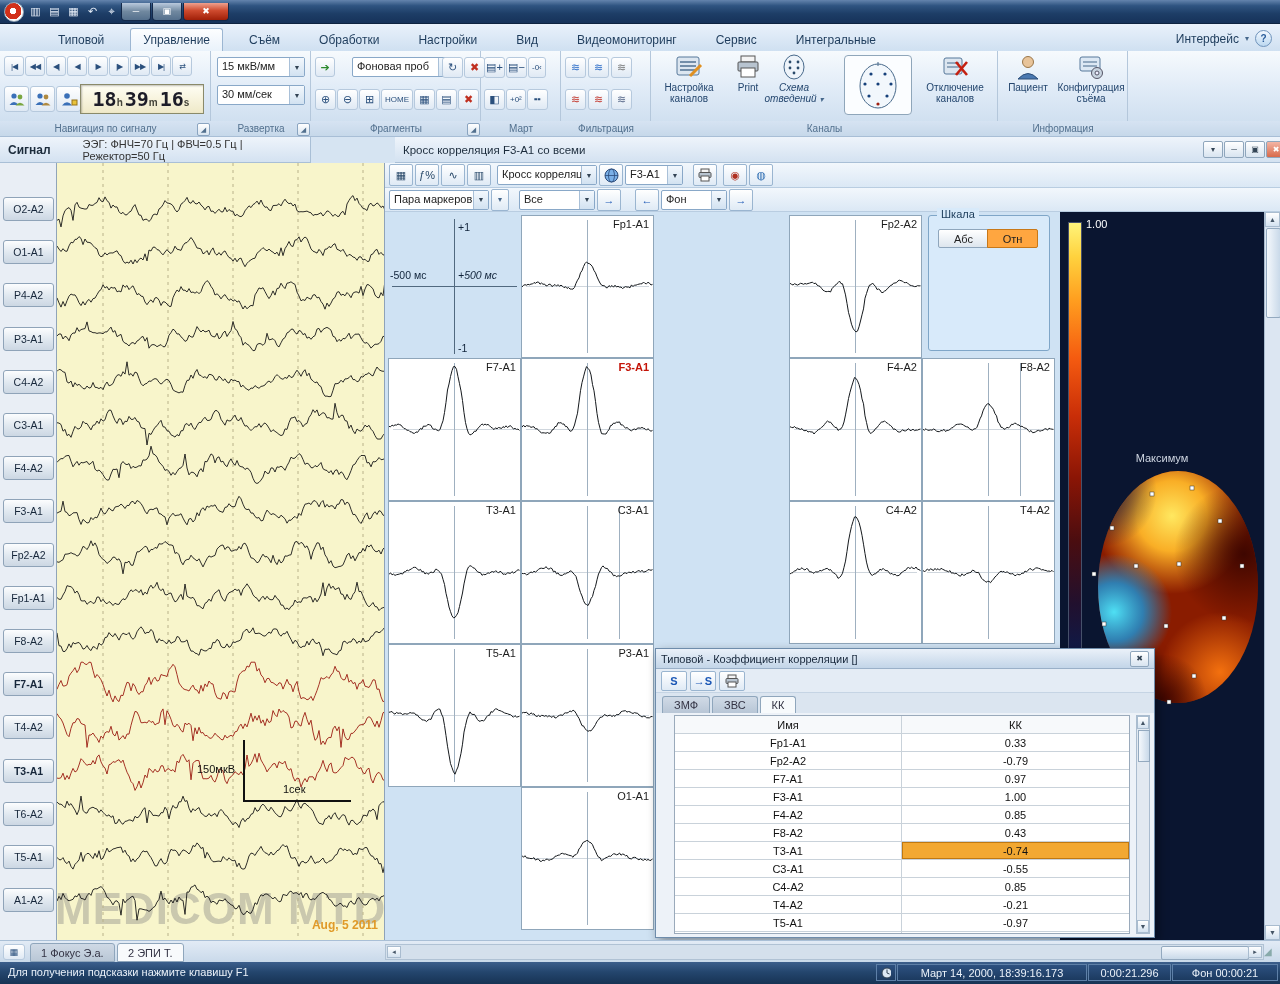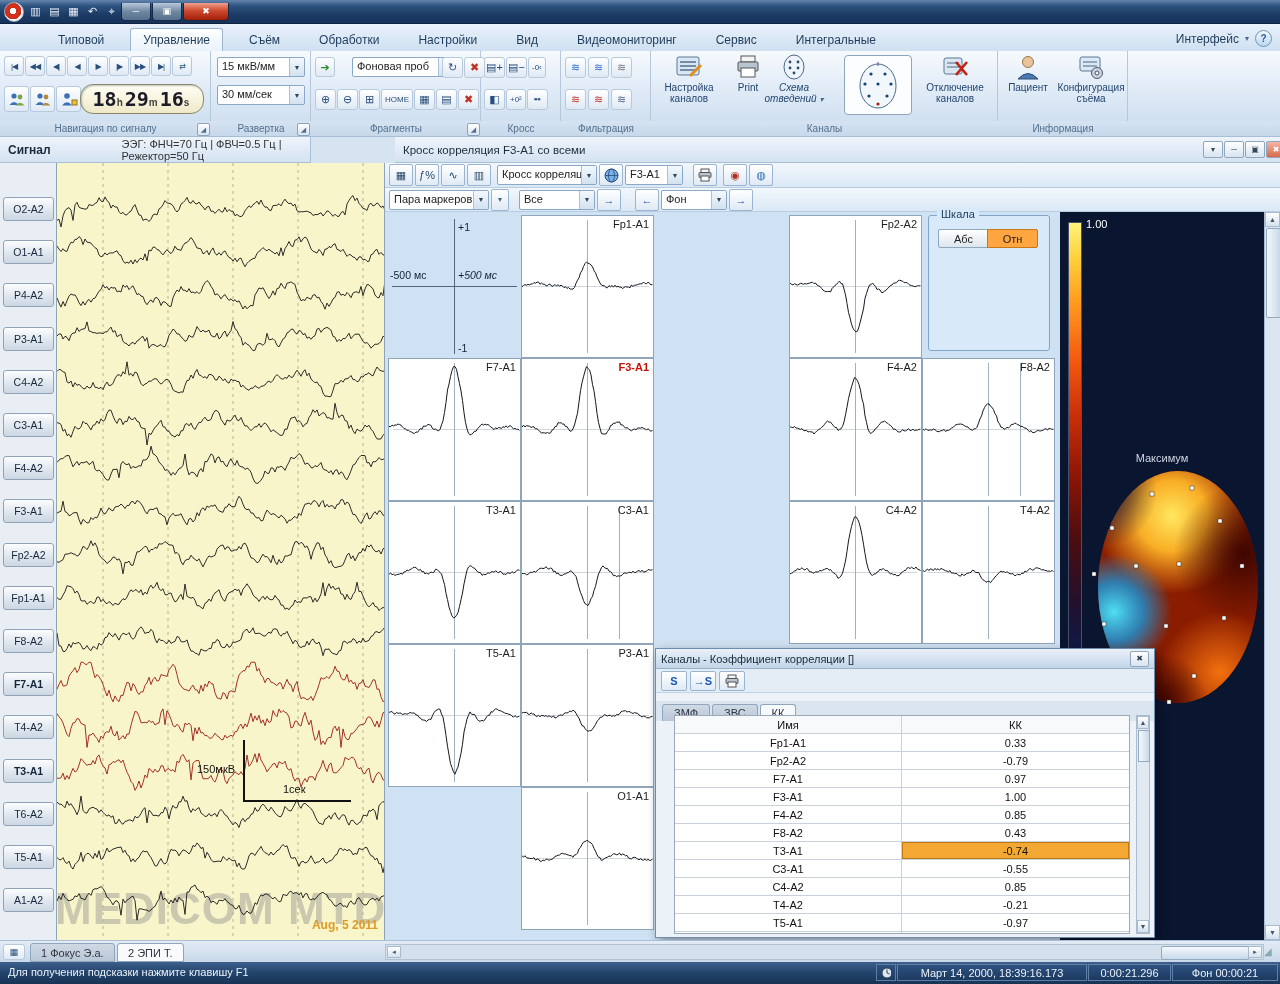--- a/index.html
+++ b/index.html
@@ -40,37 +40,37 @@
     background:linear-gradient(#d6e3f2,#c6d8ea);border-bottom:1px solid #a8bed6;box-sizing:border-box;}
   .glabel{position:absolute;top:2px;font-size:10px;color:#52708e;text-align:center;}
   .launcher{position:absolute;top:2px;width:11px;height:11px;border:1px solid #8aa4c0;border-radius:2px;
     font-size:7px;color:#52708e;display:flex;align-items:center;justify-content:center;background:linear-gradient(#fff,#d8e4f0);}
   .group{position:absolute;top:0;height:70px;border-right:1px solid #b4c7db;box-sizing:border-box;}
   .rbtn{display:flex;align-items:center;justify-content:center;border:1px solid #b6c9dd;border-radius:3px;
     background:linear-gradient(#ffffff,#dfe9f4);color:#2a4f7c;cursor:default;box-sizing:border-box;}
   .navbtn{width:20px;height:20px;font-size:8px;letter-spacing:-1px;}
   #nav-buttons{position:absolute;left:4px;top:5px;display:flex;gap:1px;}
   .pplbtn{position:absolute;top:35px;width:25px;height:26px;}
-  #lcd{position:absolute;left:80px;top:33px;width:124px;height:30px;border:1px solid #8a8a6a;border-radius:13px;
+  #lcd{position:absolute;left:80px;top:33px;width:124px;height:30px;border:1px solid #8a8a6a;border-radius:0;
     background:linear-gradient(#fffef4,#efe9c8);box-shadow:inset 1px 1px 2px rgba(0,0,0,.25);
     display:flex;align-items:baseline;justify-content:center;padding-top:2px;box-sizing:border-box;}
   .lcd-d{font-family:"DejaVu Sans Mono",monospace;font-size:20px;font-weight:bold;color:#1c1c28;line-height:24px;}
   .lcd-u{font-size:10px;font-weight:bold;color:#44443a;margin:0 2px 0 0;}
   .combo{display:flex;align-items:stretch;background:#fff;border:1px solid #89a8c8;border-radius:2px;height:20px;box-sizing:border-box;}
   .combo .txt{flex:1;padding:2px 4px 0 4px;font-size:11px;color:#222;white-space:nowrap;overflow:hidden;}
   .combo .arr{width:14px;border-left:1px solid #a9c0d8;background:linear-gradient(#f3f8fd,#d2e2f1);
     font-size:7px;color:#345;display:flex;align-items:center;justify-content:center;}
   .ico-sm{width:21px;height:21px;font-size:11px;}
   .bigbtn{position:absolute;top:3px;display:flex;flex-direction:column;align-items:center;gap:2px;border-radius:3px;}
   .biglabel{font-size:10px;line-height:11px;color:#24466e;text-align:center;}
 
   
   .phead{position:absolute;top:137px;height:26px;background:linear-gradient(#eef4fb,#d4e2f1);
     border-bottom:1px solid #a9bfd6;box-sizing:border-box;display:flex;align-items:center;}
-  #signal-header{left:0;width:311px;border-right:1px solid #a9bfd6;gap:39px;}
+  #signal-header{left:0;width:311px;border-right:1px solid #a9bfd6;}
   #corr-header{left:395px;width:895px;padding:0 4px;}
   .sh-title{font-weight:bold;font-size:12px;color:#1c2c3c;padding:0 8px;}
   .sh-info{font-size:11px;color:#333;margin-left:24px;}
   .ch-title{font-size:11.5px;color:#1c2c3c;flex:1;padding-left:4px;}
   .mdibtn{width:18px;height:15px;margin-left:1px;font-size:8px;display:flex;align-items:center;justify-content:center;
     border:1px solid #8fa6bc;border-radius:2px;background:linear-gradient(#fff,#d8e4f0);color:#345;}
   .mdibtn.close{background:linear-gradient(#f3b5a5,#d86a4a);color:#fff;}
 
   
   #channel-col{position:absolute;left:0;top:163px;width:57px;height:777px;background:#e9eef5;
@@ -124,21 +124,21 @@
   
   #table-win{position:absolute;left:655px;top:648px;width:500px;height:290px;background:#edf2f8;
     border:1px solid #6e8cab;box-shadow:3px 4px 10px rgba(0,0,0,.4);box-sizing:border-box;}
   #tw-title{height:19px;display:flex;align-items:center;padding:0 5px;font-size:11px;color:#16263a;
     background:linear-gradient(#eaf1f9,#c3d5e8);border-bottom:1px solid #9ab0c8;}
   #tw-close{margin-left:auto;width:17px;height:14px;font-size:8px;display:flex;align-items:center;justify-content:center;
     border:1px solid #8fa6bc;border-radius:2px;background:linear-gradient(#fff,#d8e4f0);color:#345;}
   #tw-toolbar{height:23px;display:flex;align-items:center;gap:3px;padding:0 5px;background:#e4ecf5;border-bottom:1px solid #c5d4e4;}
   .twbtn{min-width:20px;height:18px;padding:0 2px;border:1px solid #9ab5d0;border-radius:2px;font-size:11px;
     background:linear-gradient(#fff,#dfeaf5);display:flex;align-items:center;justify-content:center;color:#1b57b5;font-weight:bold;}
-  #tw-tabs{height:20px;display:flex;align-items:flex-end;padding-left:6px;background:#dbe5f0;margin-top:8px;}
+  #tw-tabs{height:20px;display:flex;align-items:flex-end;padding-left:6px;background:#dbe5f0;}
   .twtab{padding:2px 11px;font-size:11px;color:#334;margin-right:2px;border:1px solid #8fa6bc;border-bottom:none;
     border-radius:3px 3px 0 0;background:linear-gradient(#d0dae6,#b8c6d6);}
   .twtab.active{background:#f7fafc;}
   #kk-table{position:absolute;left:18px;top:66px;width:456px;bottom:3px;background:#fff;border:1px solid #9aaabb;box-sizing:border-box;overflow:hidden;}
   .trow{display:flex;height:17px;border-bottom:1px solid #c9d2da;font-size:11px;color:#111;}
   .trow.head{background:#f7f9fb;}
   .tcell{width:50%;display:flex;align-items:center;justify-content:center;border-right:1px solid #c9d2da;box-sizing:border-box;}
   .tcell:last-child{border-right:none;}
   #tw-vscroll{position:absolute;right:4px;top:66px;width:14px;bottom:3px;background:#e2e9f1;border:1px solid #aabccf;box-sizing:border-box;}
   #tw-vthumb{position:absolute;left:1px;top:14px;width:10px;height:30px;border:1px solid #93a9bf;background:linear-gradient(90deg,#f4f8fc,#c9d9e9);}
@@ -237,21 +237,21 @@
       <div class="rbtn pplbtn" style="left:56px;">
         <svg width="18" height="15">
             <circle cx="7" cy="4" r="2.8" fill="#3a70b8"></circle>
             <path d="M2 13.5 q5 -6.5 10 0 z" fill="#3a70b8"></path>
             <rect x="12" y="8" width="5" height="5" fill="#e8c23a" stroke="#96721a"></rect>
           </svg>
       </div>
       <div id="lcd">
         <span class="lcd-d">18</span>
           <span class="lcd-u">h</span>
-          <span class="lcd-d">29</span>
+          <span class="lcd-d">39</span>
           <span class="lcd-u">m</span>
           <span class="lcd-d">16</span>
           <span class="lcd-u">s</span>
       </div>
     </div>
 
     <div class="group" id="g-sweep" style="left:211px;width:100px;">
       <div class="combo" style="position:absolute;left:6px;top:6px;width:88px;">
         <span class="txt">15 мкВ/мм</span>
           <span class="arr">▼</span>
@@ -386,21 +386,21 @@
     </div>
   </div>
 
   <div id="group-labels">
     <span class="glabel" style="left:0;width:211px;">Навигация по сигналу</span>
     <span class="launcher" style="left:197px;">◢</span>
     <span class="glabel" style="left:211px;width:100px;">Развертка</span>
     <span class="launcher" style="left:297px;">◢</span>
     <span class="glabel" style="left:311px;width:170px;">Фрагменты</span>
     <span class="launcher" style="left:467px;">◢</span>
-    <span class="glabel" style="left:481px;width:80px;">Кросс</span>
+    <span class="glabel" style="left:481px;width:80px;">Март</span>
     <span class="glabel" style="left:561px;width:90px;">Фильтрация</span>
     <span class="glabel" style="left:651px;width:347px;">Каналы</span>
     <span class="glabel" style="left:998px;width:130px;">Информация</span>
   </div>
 
   <div class="phead" id="signal-header">
     <span class="sh-title">Сигнал</span>
     <span class="sh-info">ЭЭГ: ФНЧ=70 Гц | ФВЧ=0.5 Гц | Режектор=50 Гц</span>
   </div>
   <div class="phead" id="corr-header">
@@ -662,21 +662,21 @@
     </div>
     <div id="corr-vscroll">
       <div class="scr-arr" style="top:0;">▲</div>
       <div id="corr-vthumb"></div>
       <div class="scr-arr" style="bottom:0;">▼</div>
     </div>
   </div>
 
   <div id="table-win">
     <div id="tw-title">
-      <span>Каналы - Коэффициент корреляции []</span>
+      <span>Типовой - Коэффициент корреляции []</span>
       <span id="tw-close">✖</span>
     </div>
     <div id="tw-toolbar">
       <span id="tw-tools" style="display:flex;gap:3px;">
           <div class="twbtn">S</div>
           <div class="twbtn">→S</div>
         </span>
       <div class="twbtn">
         <svg width="16" height="14">
             <rect x="4" y="1" width="8" height="3.5" fill="#f4f4f4" stroke="#555"></rect>

